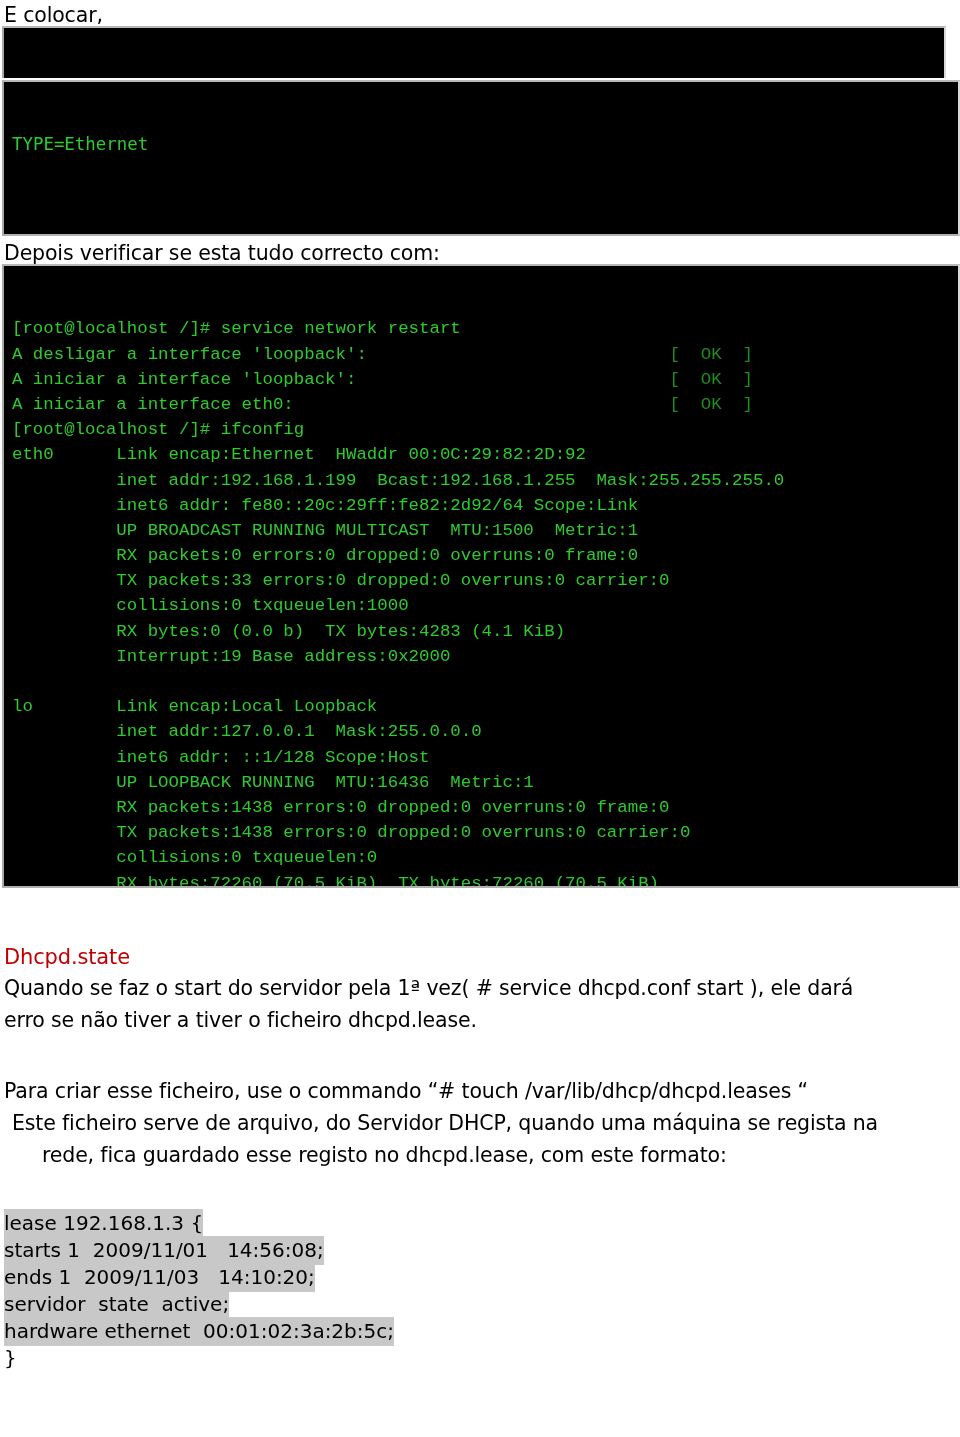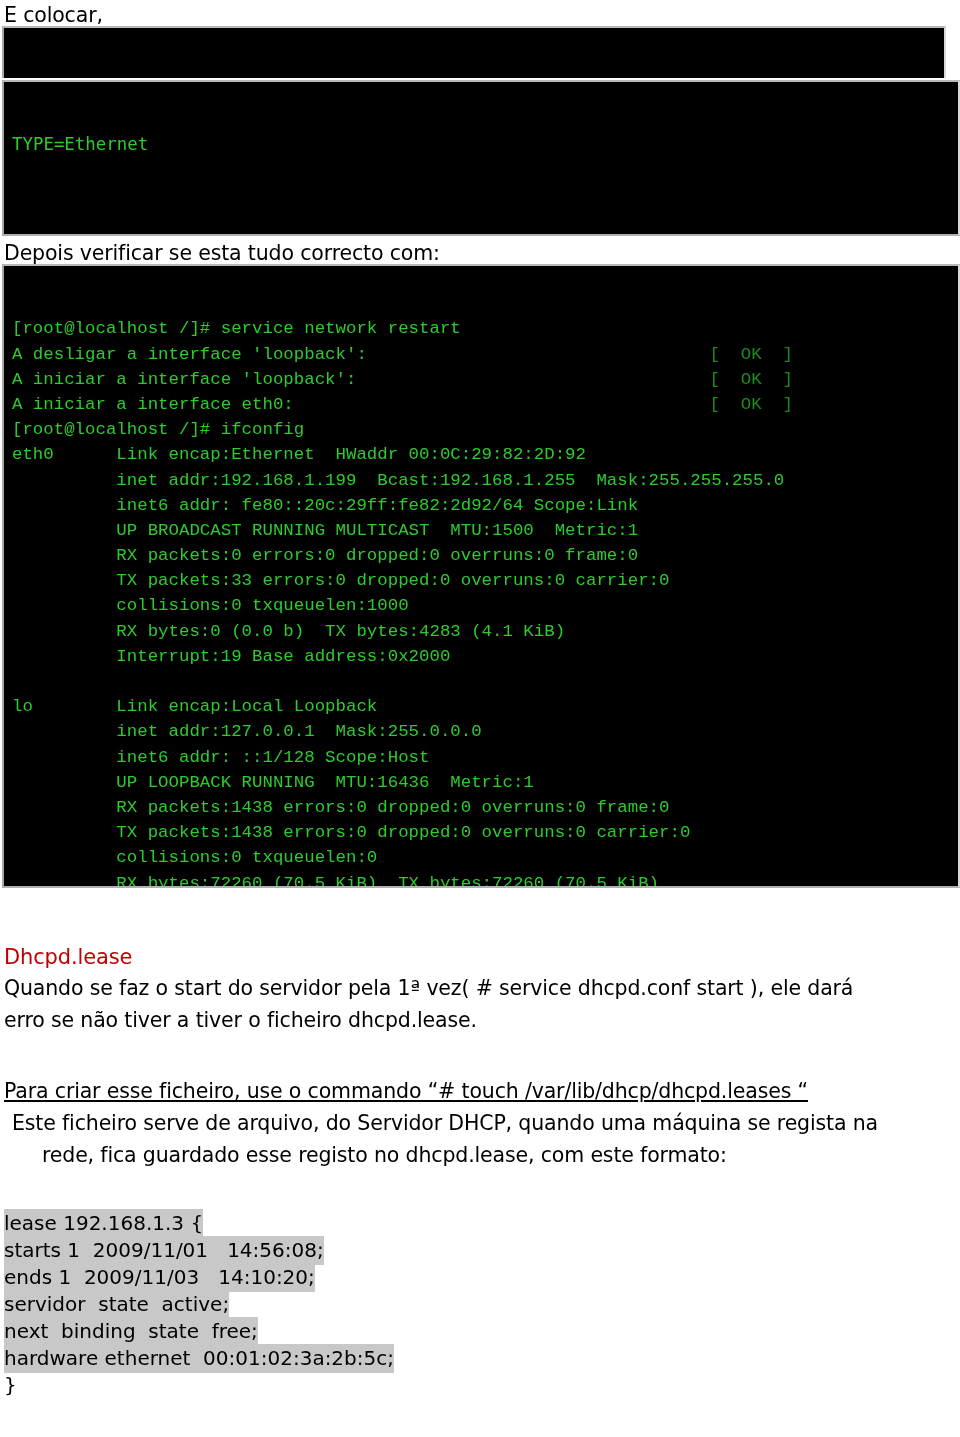--- a/index.html
+++ b/index.html
@@ -40,21 +40,21 @@
     overflow: hidden;
   }
   .term-top {
     border-top: 2px solid #b8b8b8;
   }
   .term-bottom {
     border-bottom: 2px solid #b0b0b0;
   }
   .term-row { display: block; height: 25.2px; }
   .term-pad-l { padding-left: 8px; }
-  .ok { color: #1f8a1f; margin-left: 40px; }
+  .ok { color: #1f8a1f; }
 
   
   .lease-line {
     font-family: "DejaVu Sans", sans-serif;
     font-size: 20px;
     line-height: 27px;
     color: #000000;
     white-space: pre;
     display: block;
   }
@@ -82,34 +82,33 @@
     
     
   </div>
 
   <div class="doc-line" style="position:absolute; left:4px; top:240px;">Depois verificar se esta tudo correcto com:</div>
 
   <div class="term term-top term-bottom" style="position:absolute; left:2px; top:264px; width:958px; height:624px;font-family:Liberation Mono, monospace;">
     <div id="ifconfig-rows"><div class="term-row term-pad-l">[root@localhost /]# service network restart</div><div class="term-row term-pad-l"><span>A desligar a interface 'loopback':</span><span>                             </span><span class="ok">[  OK  ]</span></div><div class="term-row term-pad-l"><span>A iniciar a interface 'loopback':</span><span>                              </span><span class="ok">[  OK  ]</span></div><div class="term-row term-pad-l"><span>A iniciar a interface eth0:</span><span>                                    </span><span class="ok">[  OK  ]</span></div><div class="term-row term-pad-l">[root@localhost /]# ifconfig</div><div class="term-row term-pad-l">eth0      Link encap:Ethernet  HWaddr 00:0C:29:82:2D:92</div><div class="term-row term-pad-l">          inet addr:192.168.1.199  Bcast:192.168.1.255  Mask:255.255.255.0</div><div class="term-row term-pad-l">          inet6 addr: fe80::20c:29ff:fe82:2d92/64 Scope:Link</div><div class="term-row term-pad-l">          UP BROADCAST RUNNING MULTICAST  MTU:1500  Metric:1</div><div class="term-row term-pad-l">          RX packets:0 errors:0 dropped:0 overruns:0 frame:0</div><div class="term-row term-pad-l">          TX packets:33 errors:0 dropped:0 overruns:0 carrier:0</div><div class="term-row term-pad-l">          collisions:0 txqueuelen:1000</div><div class="term-row term-pad-l">          RX bytes:0 (0.0 b)  TX bytes:4283 (4.1 KiB)</div><div class="term-row term-pad-l">          Interrupt:19 Base address:0x2000</div><div class="term-row term-pad-l"> </div><div class="term-row term-pad-l">lo        Link encap:Local Loopback</div><div class="term-row term-pad-l">          inet addr:127.0.0.1  Mask:255.0.0.0</div><div class="term-row term-pad-l">          inet6 addr: ::1/128 Scope:Host</div><div class="term-row term-pad-l">          UP LOOPBACK RUNNING  MTU:16436  Metric:1</div><div class="term-row term-pad-l">          RX packets:1438 errors:0 dropped:0 overruns:0 frame:0</div><div class="term-row term-pad-l">          TX packets:1438 errors:0 dropped:0 overruns:0 carrier:0</div><div class="term-row term-pad-l">          collisions:0 txqueuelen:0</div><div class="term-row term-pad-l">          RX bytes:72260 (70.5 KiB)  TX bytes:72260 (70.5 KiB)</div></div>
   </div>
 
-  <div class="doc-line red" style="position:absolute; left:4px; top:944px; font-size:21px;">Dhcpd.lease</div>
+  <div class="doc-line red" style="position:absolute; left:4px; top:944px; font-size:21px;">Dhcpd.state</div>
 
   <div class="doc-line" style="position:absolute; left:4px; top:975px;">Quando se faz o start do servidor pela 1ª vez( # service dhcpd.conf start ), ele dará</div>
   <div class="doc-line" style="position:absolute; left:4px; top:1007px;">erro se não tiver a tiver o ficheiro dhcpd.lease.</div>
 
-  <div class="doc-line" style="position:absolute; left:4px; top:1078px;text-decoration:underline;">Para criar esse ficheiro, use o commando “# touch /var/lib/dhcp/dhcpd.leases “</div>
+  <div class="doc-line" style="position:absolute; left:4px; top:1078px;">Para criar esse ficheiro, use o commando “# touch /var/lib/dhcp/dhcpd.leases “</div>
   <div class="doc-line" style="position:absolute; left:12px; top:1110px;">Este ficheiro serve de arquivo, do Servidor DHCP, quando uma máquina se regista na</div>
   <div class="doc-line" style="position:absolute; left:4px; top:1142px;margin-left:38px;">rede, fica guardado esse registo no dhcpd.lease, com este formato:</div>
 
   <div style="position:absolute; left:4px; top:1210px; width:600px;">
     <div id="lease-rows">
         <div class="lease-line"><span class="hl">lease 192.168.1.3 {</span></div>
         <div class="lease-line"><span class="hl">starts 1  2009/11/01   14:56:08;</span></div>
         <div class="lease-line"><span class="hl">ends 1  2009/11/03   14:10:20;</span></div>
         <div class="lease-line"><span class="hl">servidor  state  active;</span></div>
-        <div class="lease-line"><span class="hl">next  binding  state  free;</span></div>
         <div class="lease-line"><span class="hl">hardware ethernet  00:01:02:3a:2b:5c;</span></div>
         <div class="lease-line"><span>}</span></div>
       </div>
   </div>
 
 </div>
 
 </body></html>

